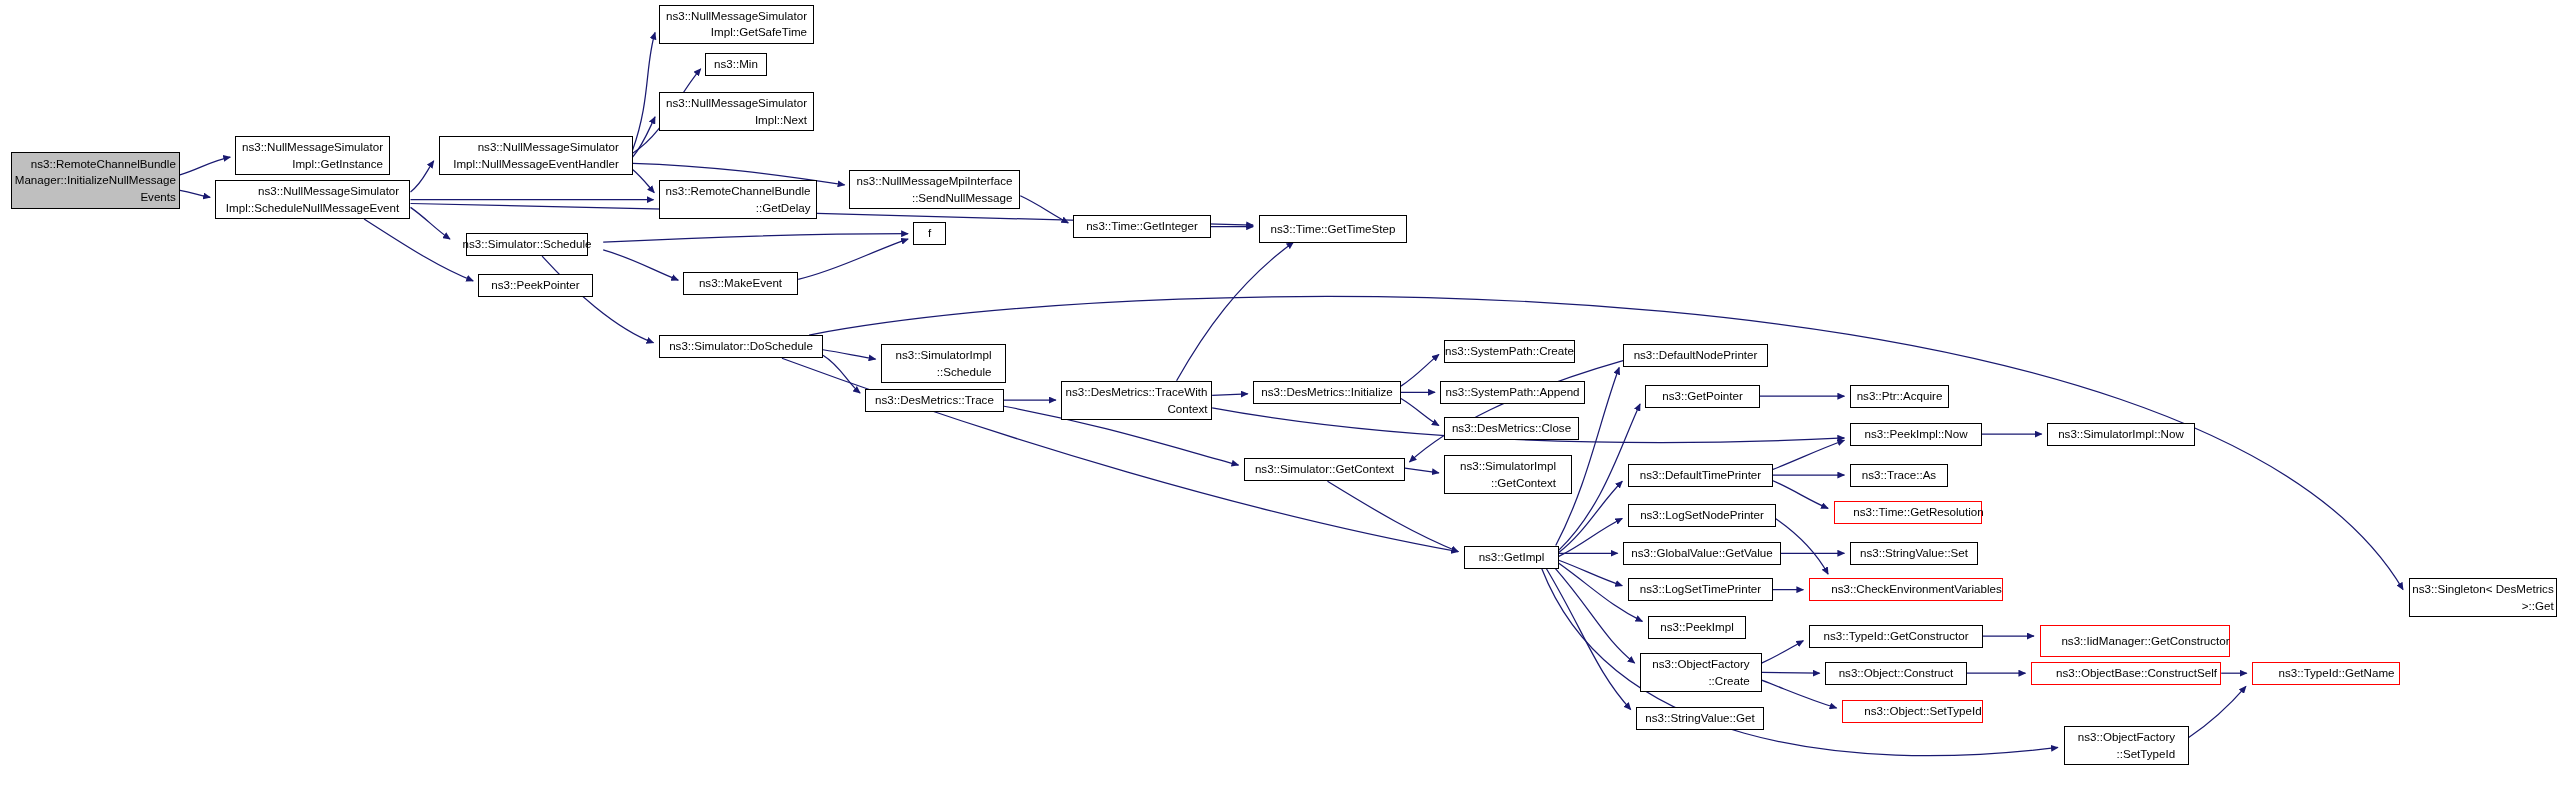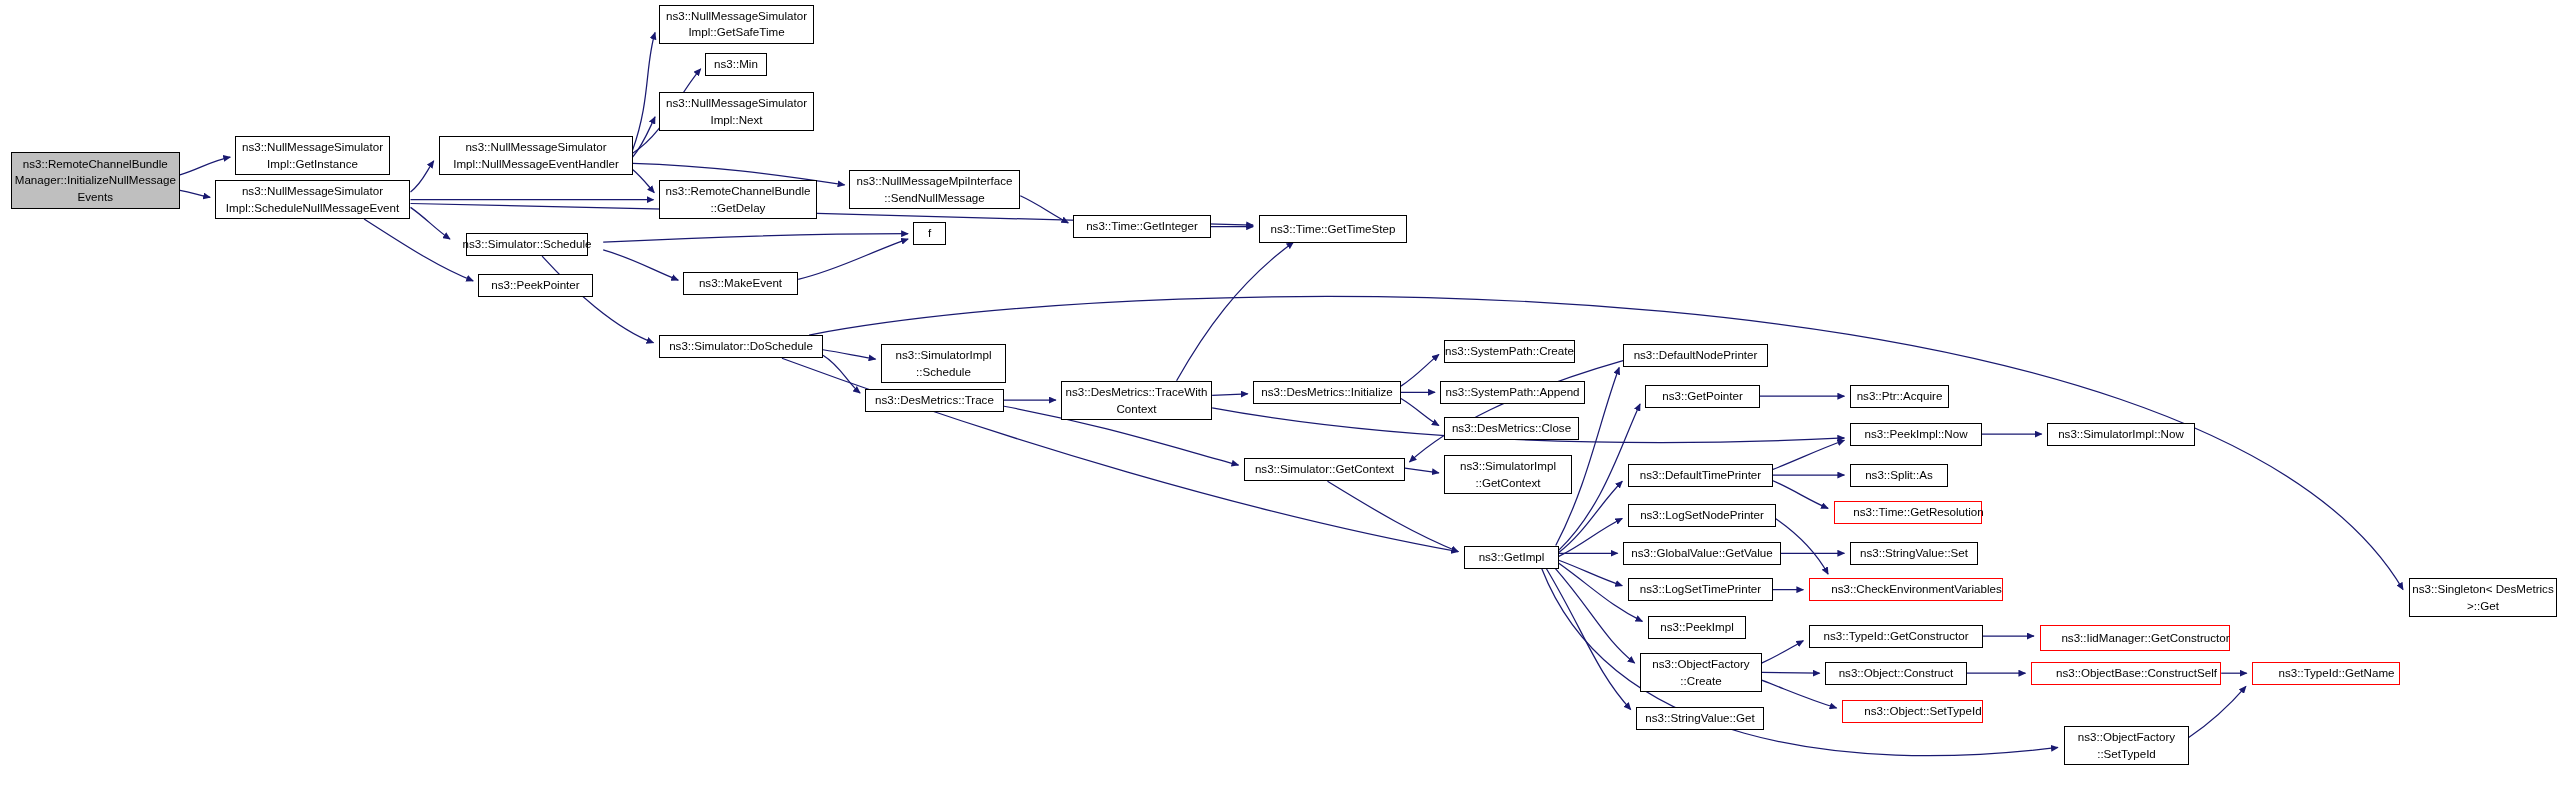--- a/index.html
+++ b/index.html
@@ -7,21 +7,21 @@
     position:relative;
     width:2576px;height:797px;
     background:#ffffff;
     font-family:"Liberation Sans", sans-serif;
     overflow:hidden;
   }
   #edges{position:absolute;left:0;top:0;z-index:1;}
   .node{
     position:absolute;z-index:2;
     display:flex;align-items:center;justify-content:center;
-    text-align:center;
+    text-align:right;
     background:#ffffff;
     border:1.2px solid #000000;
     color:#000000;
     font-size:11.6px;line-height:1.42;
     white-space:pre-line;
     box-sizing:border-box;
     cursor:pointer;
   }
   .node.hl{background:#bfbfbf;}
   .node.red{border-color:#ff0000;padding-left:21px;}
@@ -136,32 +136,32 @@
   <div class="node" style="left:1244px;top:458px;width:161px;height:23px">ns3::Simulator::GetContext</div>
   <div class="node" style="left:1444px;top:455px;width:128px;height:39px">ns3::SimulatorImpl
 ::GetContext</div>
   <div class="node" style="left:1464px;top:546px;width:95px;height:23px">ns3::GetImpl</div>
   <div class="node" style="left:1623px;top:344px;width:145px;height:23px">ns3::DefaultNodePrinter</div>
   <div class="node" style="left:1645px;top:385px;width:115px;height:23px">ns3::GetPointer</div>
   <div class="node" style="left:1850px;top:385px;width:99px;height:23px">ns3::Ptr::Acquire</div>
   <div class="node" style="left:1850px;top:423px;width:132px;height:23px">ns3::PeekImpl::Now</div>
   <div class="node" style="left:2047px;top:423px;width:148px;height:23px">ns3::SimulatorImpl::Now</div>
   <div class="node" style="left:1628px;top:464px;width:145px;height:23px">ns3::DefaultTimePrinter</div>
-  <div class="node" style="left:1850px;top:464px;width:98px;height:23px">ns3::Split::As</div>
+  <div class="node" style="left:1850px;top:464px;width:98px;height:23px">ns3::Trace::As</div>
   <div class="node red" style="left:1834px;top:501px;width:148px;height:23px">ns3::Time::GetResolution</div>
   <div class="node" style="left:1628px;top:504px;width:148px;height:23px">ns3::LogSetNodePrinter</div>
   <div class="node" style="left:1623px;top:542px;width:158px;height:23px">ns3::GlobalValue::GetValue</div>
   <div class="node" style="left:1850px;top:542px;width:128px;height:23px">ns3::StringValue::Set</div>
   <div class="node" style="left:1628px;top:578px;width:145px;height:23px">ns3::LogSetTimePrinter</div>
   <div class="node red" style="left:1809px;top:578px;width:194px;height:23px">ns3::CheckEnvironmentVariables</div>
   <div class="node" style="left:1648px;top:616px;width:98px;height:23px">ns3::PeekImpl</div>
   <div class="node" style="left:1640px;top:653px;width:122px;height:39px">ns3::ObjectFactory
 ::Create</div>
   <div class="node" style="left:1809px;top:625px;width:174px;height:23px">ns3::TypeId::GetConstructor</div>
-  <div class="node red" style="left:2040px;top:625px;width:190px;height:26px">ns3::IidManager::GetConstructor</div>
+  <div class="node red" style="left:2040px;top:625px;width:190px;height:32px">ns3::IidManager::GetConstructor</div>
   <div class="node" style="left:1825px;top:662px;width:142px;height:23px">ns3::Object::Construct</div>
   <div class="node red" style="left:2031px;top:662px;width:190px;height:23px">ns3::ObjectBase::ConstructSelf</div>
   <div class="node red" style="left:2252px;top:662px;width:148px;height:23px">ns3::TypeId::GetName</div>
   <div class="node red" style="left:1842px;top:700px;width:141px;height:23px">ns3::Object::SetTypeId</div>
   <div class="node" style="left:1636px;top:707px;width:128px;height:23px">ns3::StringValue::Get</div>
   <div class="node" style="left:2064px;top:726px;width:125px;height:39px">ns3::ObjectFactory
 ::SetTypeId</div>
   <div class="node" style="left:2409px;top:578px;width:148px;height:39px">ns3::Singleton&lt; DesMetrics
 &gt;::Get</div>
 

